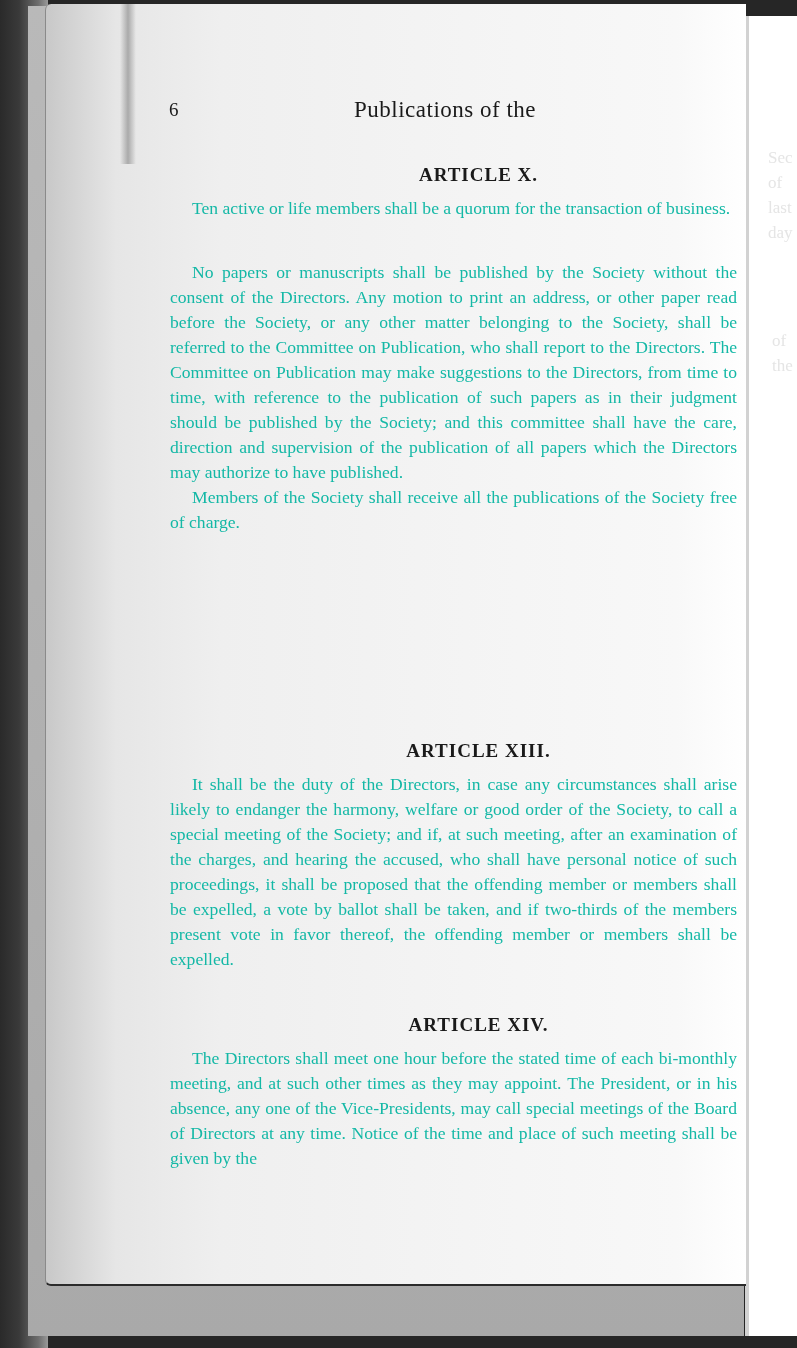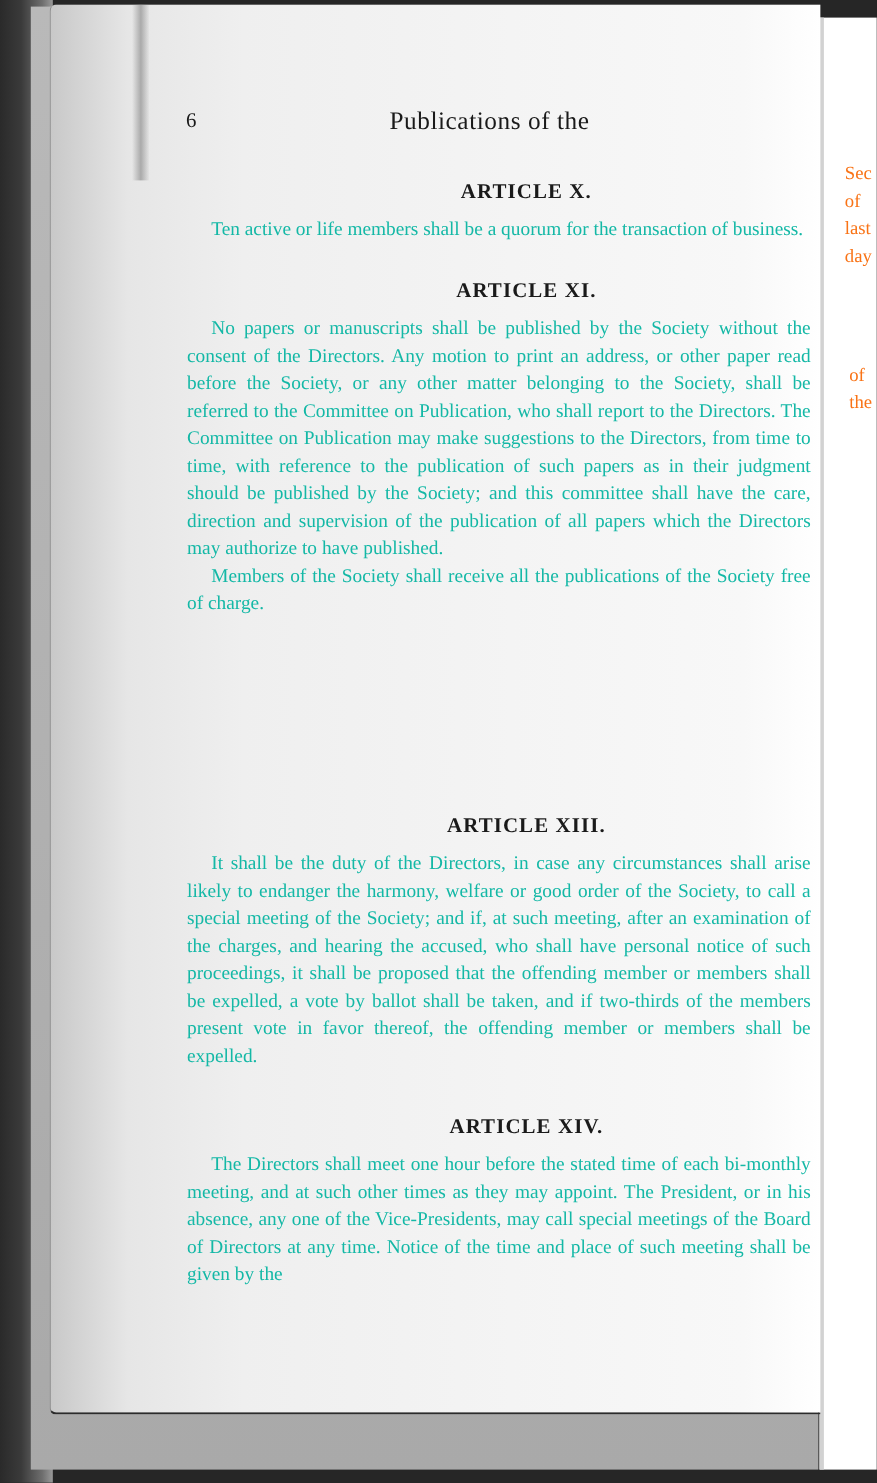--- a/index.html
+++ b/index.html
@@ -31,21 +31,21 @@
     .facing {
       position: absolute; left: 745px; top: 16px; width: 52px; height: 1320px;
       background: #ffffff;
       border-left: 4px solid #d2d2d2;
     }
     .facing-top {
       position: absolute; left: 740px; top: 0; width: 57px; height: 16px;
       background: #262626;
     }
     .facing-text {
-      position: absolute; left: 768px; font-size: 17px; line-height: 24px; color: #f97316;
+      position: absolute; left: 768px; font-size: 17px; line-height: 24px; color: #e5e5e5;
       white-space: nowrap;
     }
     .running-head { position: absolute; top: 99px; left: 0; width: 797px; height: 30px; }
     .page-number { position: absolute; left: 169px; top: 0; font-size: 19px; }
     .head-title { position: absolute; left: 354px; top: -2px; font-size: 23px; letter-spacing: 0.5px; }
     .col { position: absolute; left: 170px; width: 567px; }
     .article-title {
       text-align: center; font-size: 19px; letter-spacing: 1px; margin: 0; height: 26px; line-height: 26px;
       padding-left: 50px;
     }
@@ -75,21 +75,20 @@
   <span class="page-number">6</span>
   <span class="head-title">Publications of the</span>
 </div>
 
 <div class="col" style="top:162px">
   <h2 class="article-title">ARTICLE X.</h2>
   <p class="para" style="margin-top:8px">Ten active or life members shall be a quorum for the transaction of business.</p>
 </div>
 
 <div class="col" style="top:252px">
-  <h2 class="article-title">ARTICLE XI.</h2>
   <p class="para" style="margin-top:8px">No papers or manuscripts shall be published by the Society without the consent of the Directors. Any motion to print an address, or other paper read before the Society, or any other matter belonging to the Society, shall be referred to the Committee on Publication, who shall report to the Directors. The Committee on Publication may make suggestions to the Directors, from time to time, with reference to the publication of such papers as in their judgment should be published by the Society; and this committee shall have the care, direction and supervision of the publication of all papers which the Directors may authorize to have published.</p>
   <p class="para">Members of the Society shall receive all the publications of the Society free of charge.</p>
 </div>
 
 <div class="col" style="top:600px">
 </div>
 
 <div class="col" style="top:738px">
   <h2 class="article-title">ARTICLE XIII.</h2>
   <p class="para" style="margin-top:8px">It shall be the duty of the Directors, in case any circumstances shall arise likely to endanger the harmony, welfare or good order of the Society, to call a special meeting of the Society; and if, at such meeting, after an examination of the charges, and hearing the accused, who shall have personal notice of such proceedings, it shall be proposed that the offending member or members shall be expelled, a vote by ballot shall be taken, and if two-thirds of the members present vote in favor thereof, the offending member or members shall be expelled.</p>

